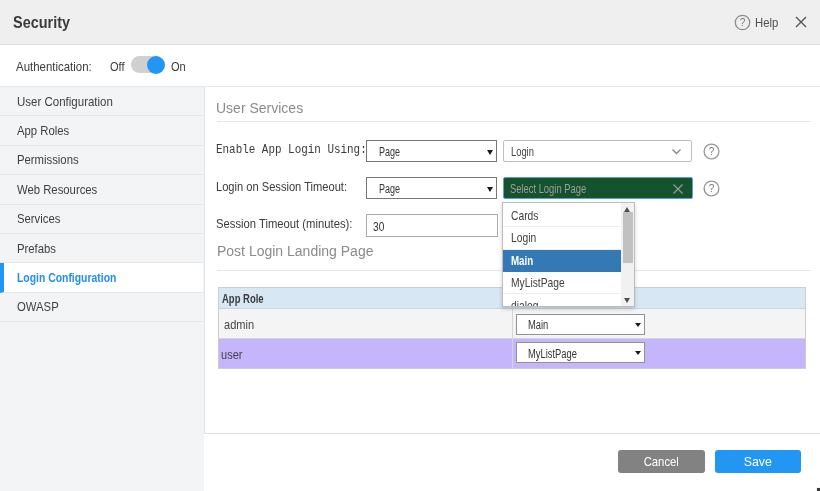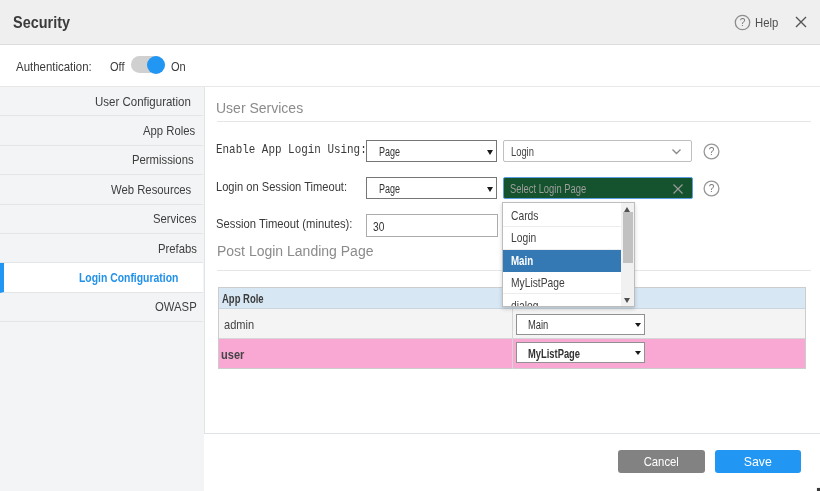--- a/index.html
+++ b/index.html
@@ -1,20 +1,20 @@
 <!DOCTYPE html>
 <html><head>
 <meta charset="utf-8">
 <style>
   * { margin:0; padding:0; box-sizing:border-box; }
   html,body { width:820px; height:491px; overflow:hidden; }
   body { font-family:"Liberation Sans", sans-serif; background:#fff; position:relative; }
   .abs { position:absolute; }
   .tx { display:inline-block; transform-origin:0 50%; white-space:pre; }
-  .sb { height:29.4px; border-bottom:1px solid #e4e5e6; font-size:13px; color:#3e3e3e; display:flex; align-items:center; padding-left:17px;justify-content:flex-end; }
+  .sb { height:29.4px; border-bottom:1px solid #e4e5e6; font-size:13px; color:#3e3e3e; display:flex; align-items:center; padding-left:17px; }
   .tri { width:0; height:0; border-left:3px solid transparent; border-right:3px solid transparent; border-top:5px solid #1a1a1a; }
 </style>
 </head>
 <body>
 
 <div class="abs" style="left:0;top:0;width:820px;height:45px;background:#efefef;border-bottom:1px solid #dcdcdc;">
   <div class="abs" style="left:13px;top:13px;font-size:17px;font-weight:bold;color:#3b3b3b;"><span class="tx" style="transform:scaleX(0.85)">Security</span></div>
   <svg class="abs" style="left:734px;top:14px;" width="17" height="17" viewBox="0 0 17 17">
     <circle cx="8.5" cy="8.5" r="7.2" fill="none" stroke="#8d8d8d" stroke-width="1.3"></circle>
     <text x="8.5" y="12.4" font-size="10" fill="#777" text-anchor="middle" font-family="Liberation Sans">?</text>
@@ -112,21 +112,21 @@
     <div class="abs" style="left:293px;top:0;width:1px;height:21px;background:#c9d6e0;"></div>
   </div>
   <div style="height:30px;background:#f4f4f4;border-bottom:1px solid #d6d6d6;position:relative;">
     <div class="abs" style="left:5px;top:8px;font-size:13px;color:#444;"><span class="tx" style="transform:scaleX(0.85)">admin</span></div>
     <div class="abs" style="left:293px;top:0;width:1px;height:30px;background:#d6d6d6;"></div>
     <div class="abs" style="left:297px;top:4.5px;width:129px;height:21px;border:1px solid #919191;background:#fff;">
       <div class="abs" style="left:11px;top:3.5px;font-size:12px;color:#333;"><span class="tx" style="transform:scaleX(0.78)">Main</span></div>
       <div class="abs" style="right:3.5px;top:8px;width:0;height:0;border-left:3px solid transparent;border-right:3px solid transparent;border-top:4.5px solid #1a1a1a;"></div>
     </div>
   </div>
-  <div style="height:29px;background:#f9a8d4;position:relative;font-weight:bold;">
+  <div style="height:29px;background:#c4b5fd;position:relative;">
     <div class="abs" style="left:1.5px;top:8px;font-size:13px;color:#444;"><span class="tx" style="transform:scaleX(0.85)">user</span></div>
     <div class="abs" style="left:293px;top:0;width:1px;height:30px;background:#d6d6d6;"></div>
     <div class="abs" style="left:297px;top:3px;width:129px;height:21px;border:1px solid #919191;background:#fff;">
       <div class="abs" style="left:11px;top:3.5px;font-size:12px;color:#333;"><span class="tx" style="transform:scaleX(0.78)">MyListPage</span></div>
       <div class="abs" style="right:3.5px;top:8px;width:0;height:0;border-left:3px solid transparent;border-right:3px solid transparent;border-top:4.5px solid #1a1a1a;"></div>
     </div>
   </div>
 </div>
 
 <div class="abs" style="left:204px;top:432.5px;width:616px;height:1.2px;background:#dde2e6;"></div>

